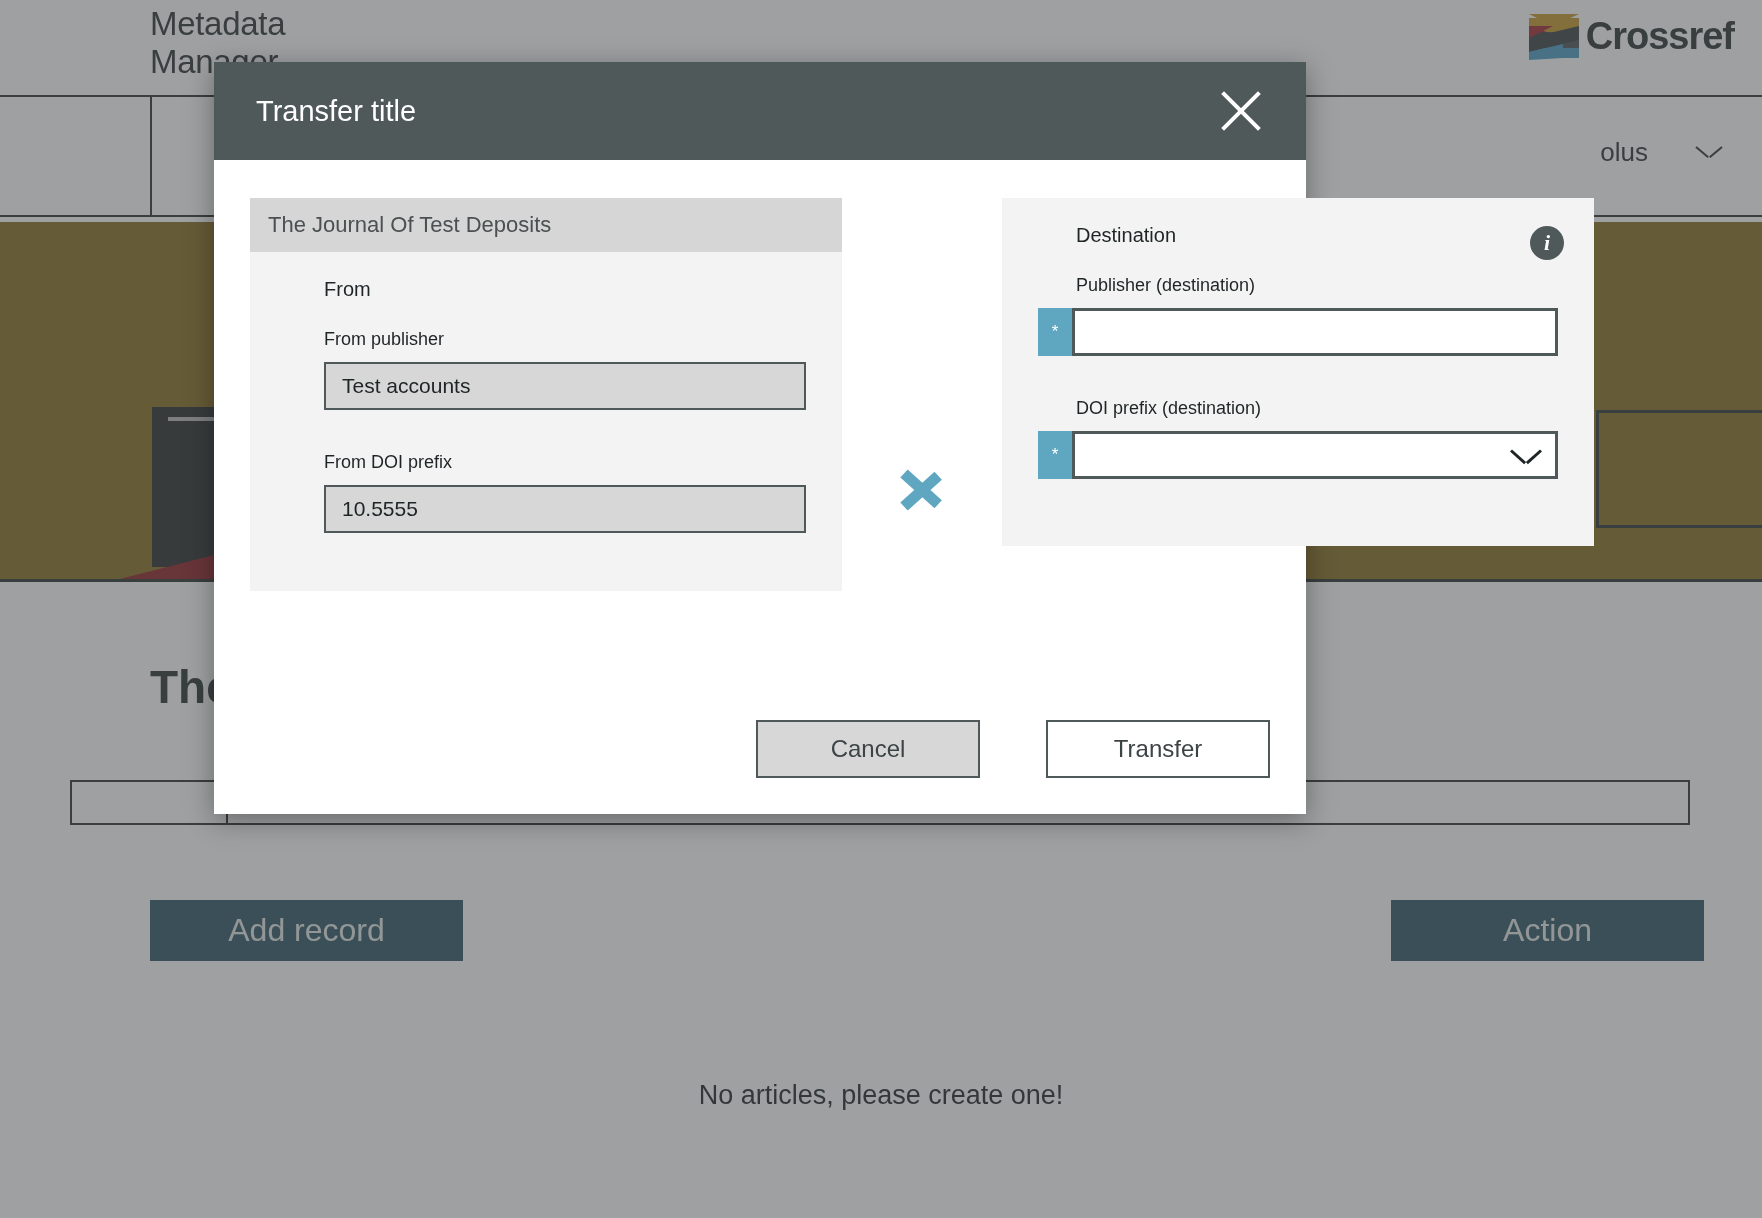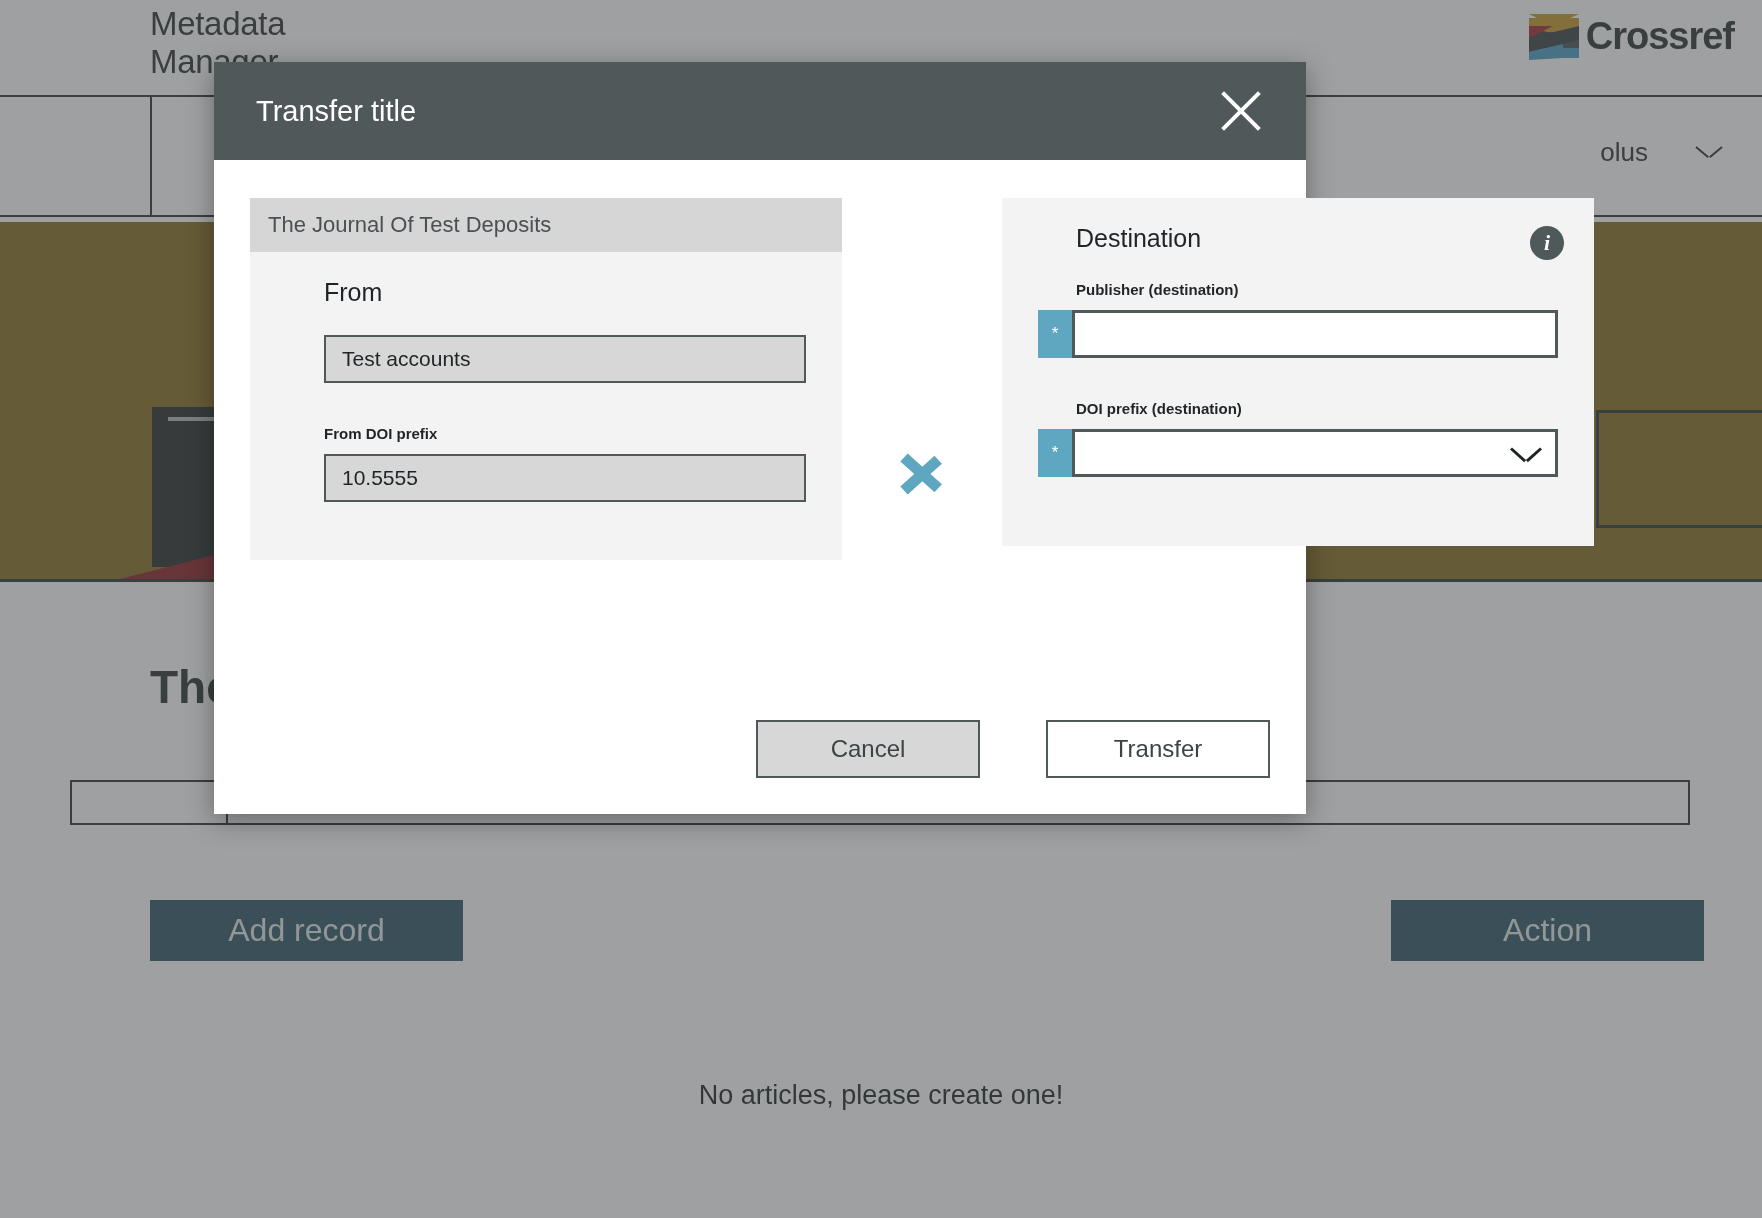--- a/index.html
+++ b/index.html
@@ -272,29 +272,28 @@
     background: #d6d6d6;
     color: #4b5052;
     font-size: 22px;
     padding: 14px 18px;
   }
   .from-inner {
     background: #f3f3f3;
     padding: 26px 36px 46px 74px;
   }
   .section-heading {
-    font-size: 25px;
+    font-size: 20px;
     color: #1f2426;
     margin-bottom: 28px;
   }
   .field-label {
-    font-size: 15px;
+    font-size: 18px;
     color: #1f2426;
     margin-bottom: 12px;
-    font-weight: bold;
   }
   .readonly-field {
     height: 48px;
     background: #d7d7d7;
     border: 2px solid #50595a;
     display: flex;
     align-items: center;
     padding: 0 16px;
     font-size: 21px;
     color: #1f2426;
@@ -507,20 +506,21 @@
 
     <div class="modal-body">
 
       <div class="panels">
 
         <div class="from-panel">
           <div class="from-journal-header">The Journal Of Test Deposits</div>
           <div class="from-inner">
             <div class="section-heading">From</div>
 
+            <div class="field-label">From publisher</div>
             <div class="readonly-field">Test accounts</div>
 
             <div class="field-label">From DOI prefix</div>
             <div class="readonly-field last">10.5555</div>
           </div>
         </div>
 
         <div class="arrow-col">
           <div class="chevron-right"></div>
         </div>

